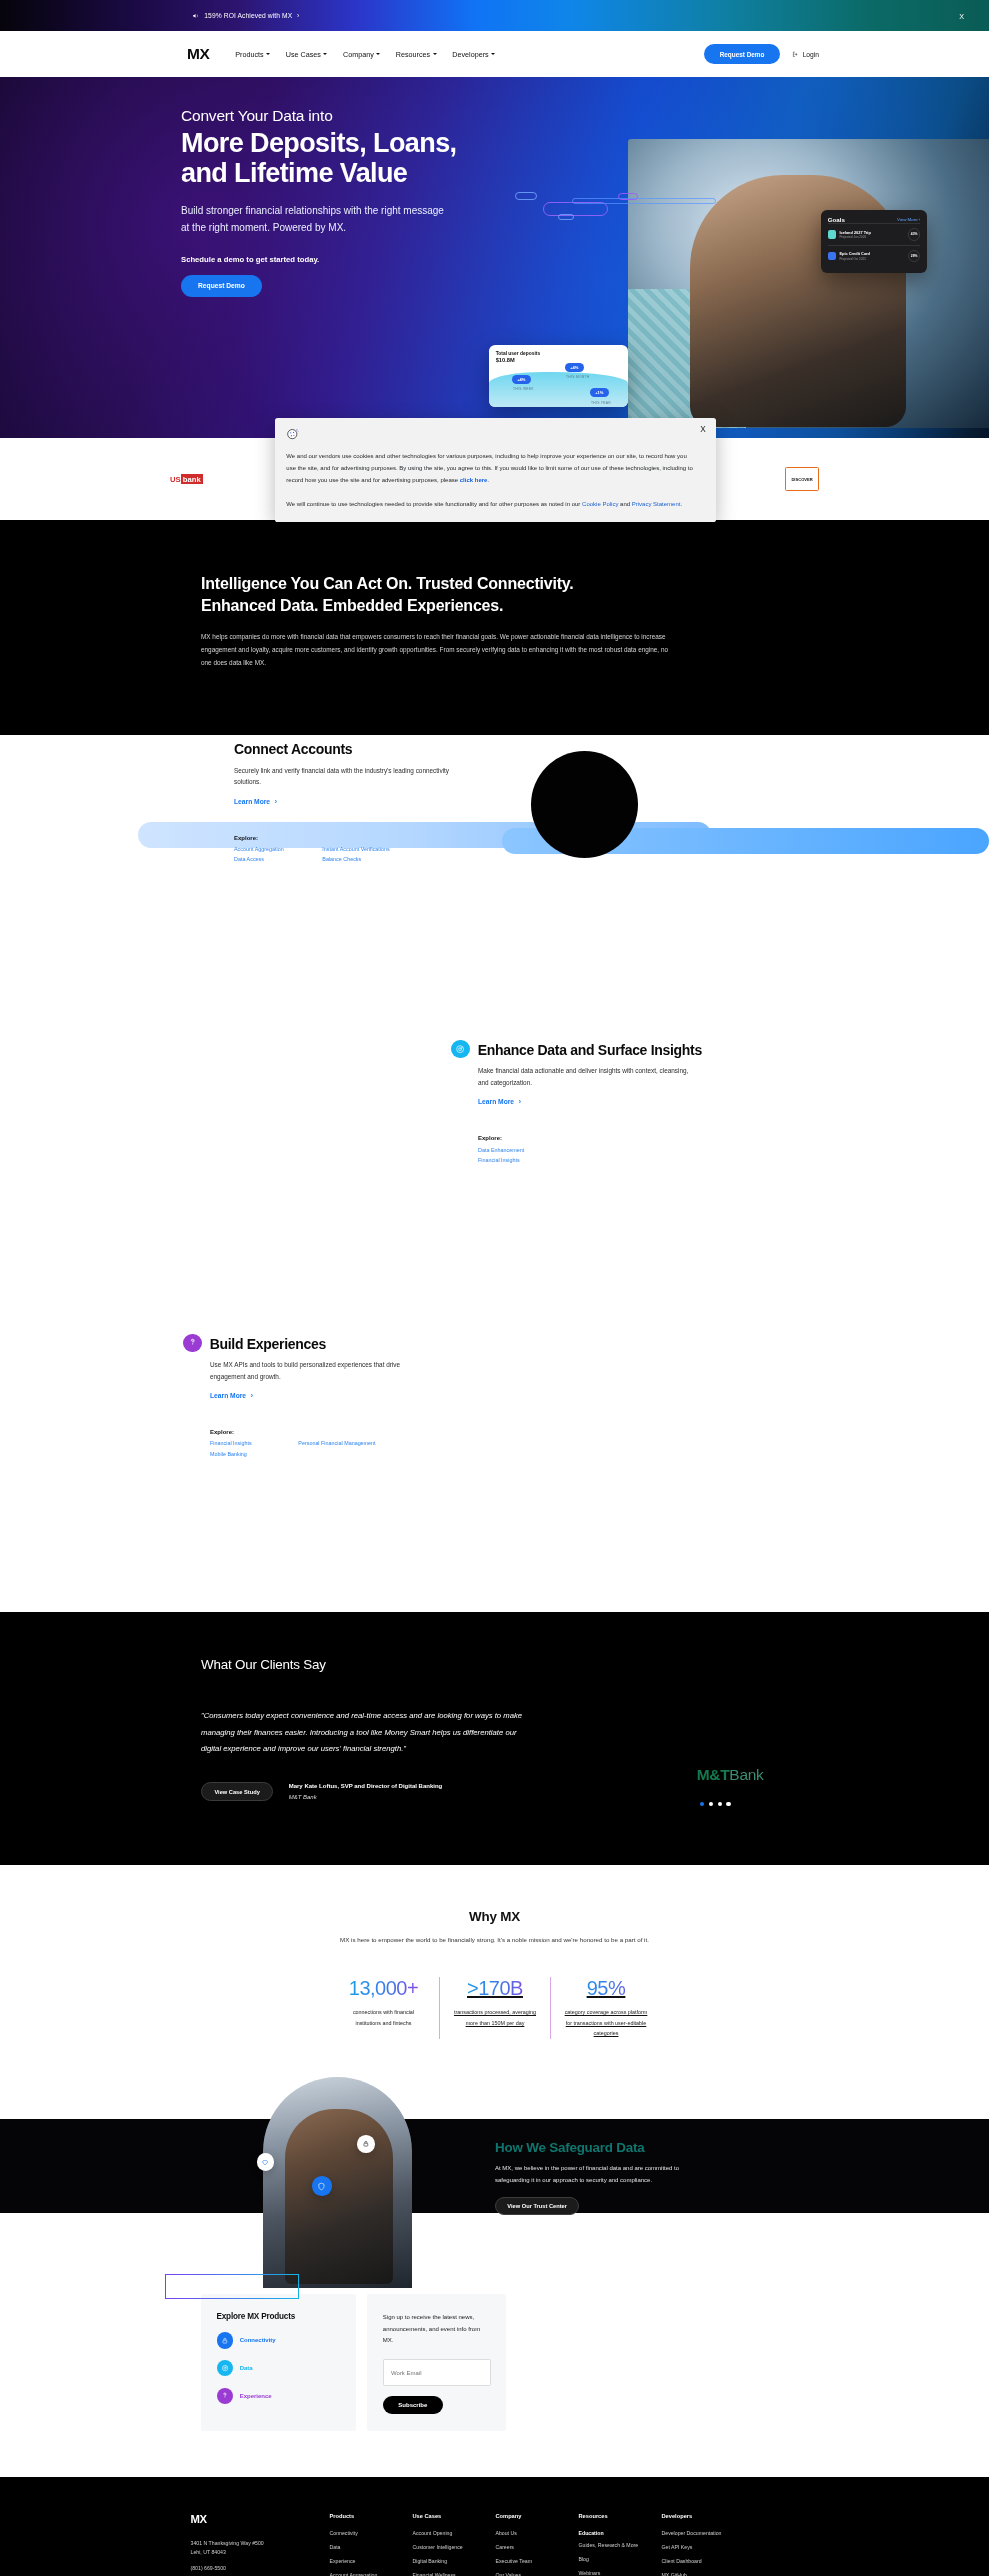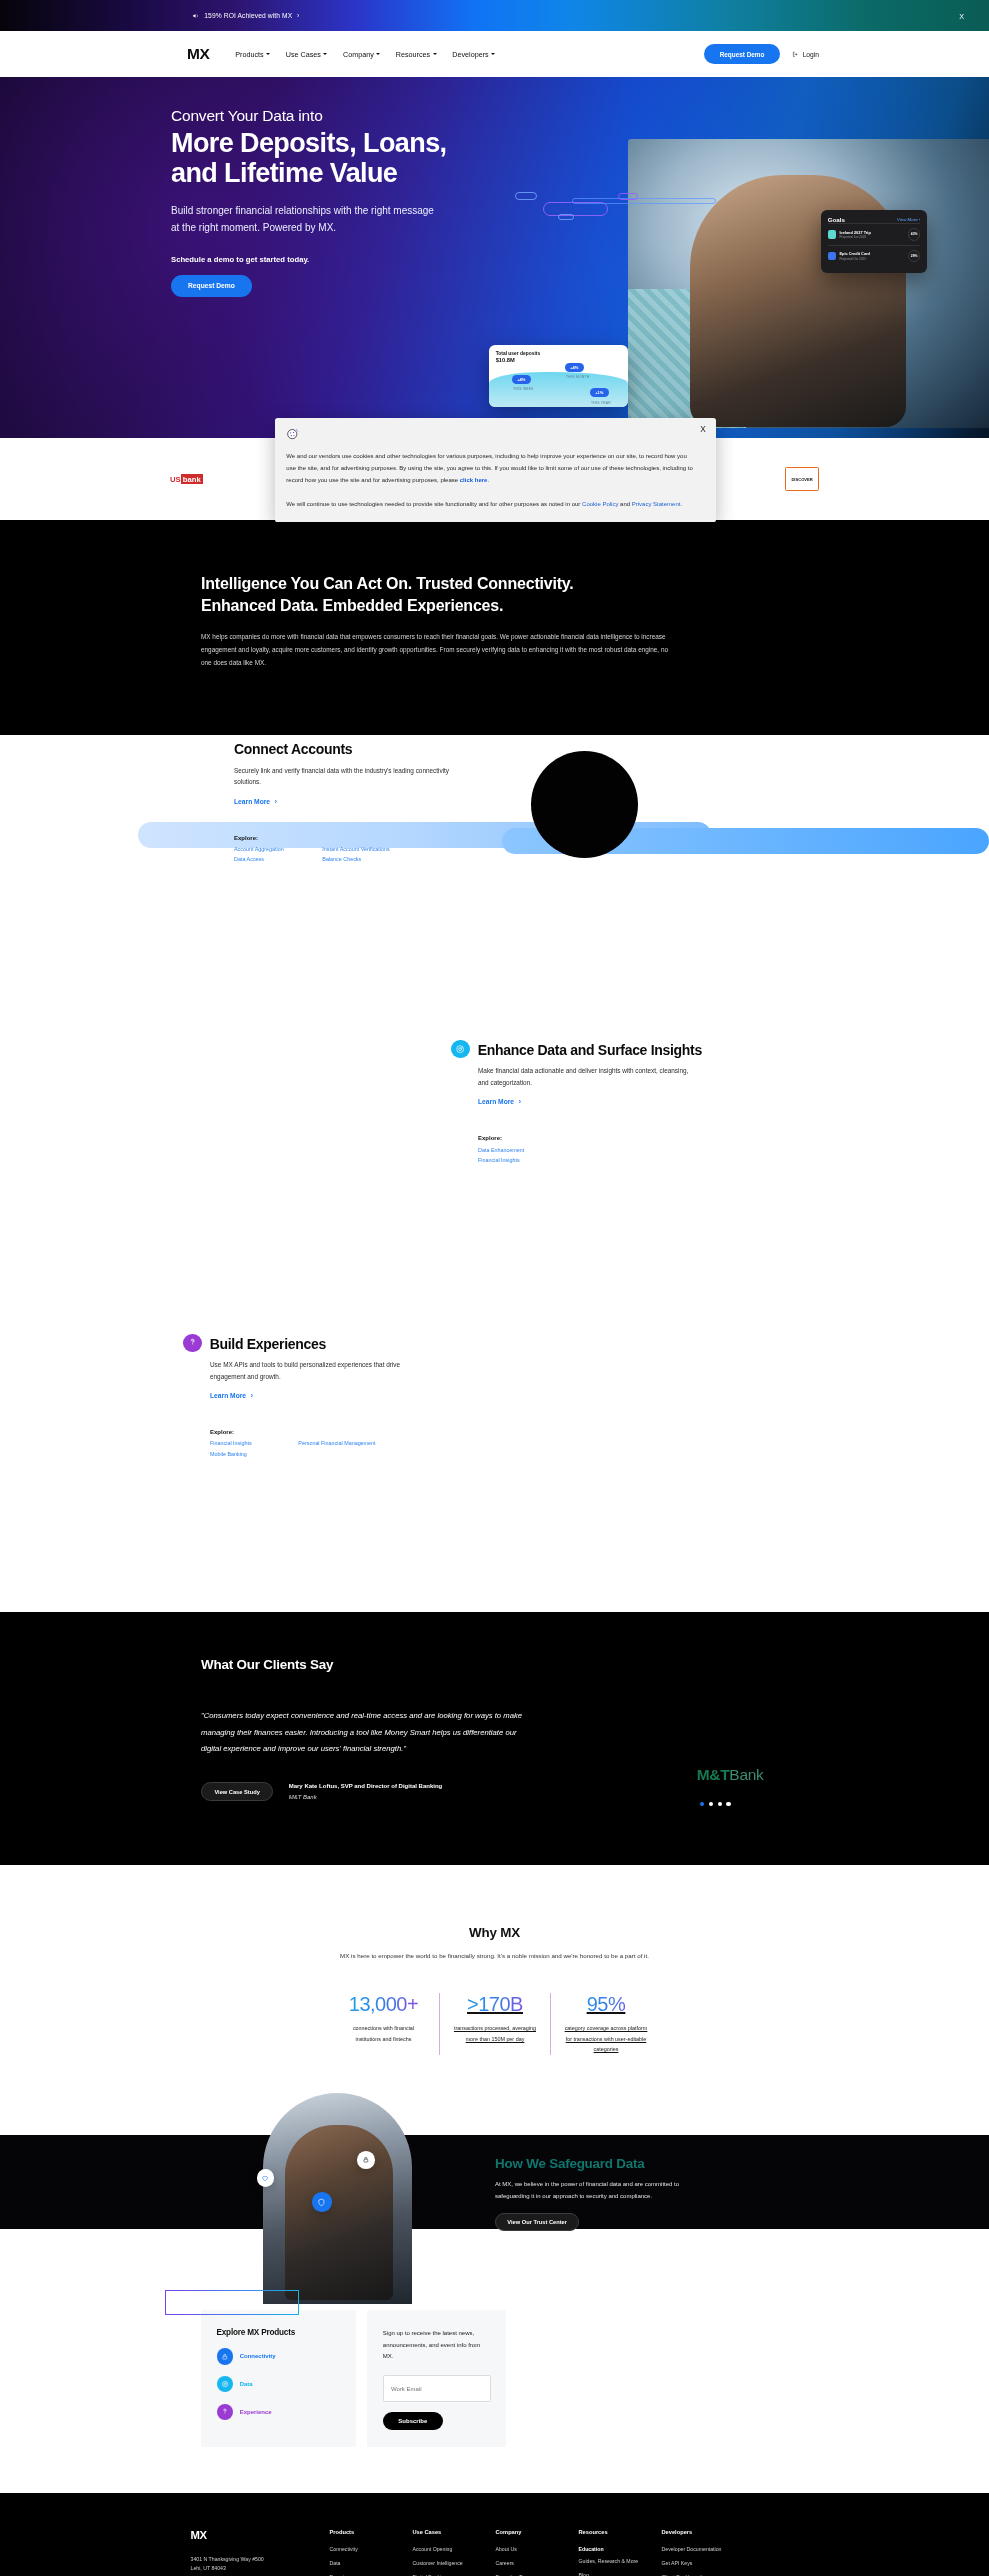--- a/index.html
+++ b/index.html
@@ -40,21 +40,21 @@
   .login { display:flex; align-items:center; gap:3.6px; font-size:6.7px; color:#111; cursor:pointer; }
 
   
   .hero {
     height:361px; position:relative; overflow:hidden;
     background:
       radial-gradient(circle at 20% 40%, rgba(70,20,140,.75) 0%, rgba(10,5,25,0) 55%),
       radial-gradient(circle at 62% 55%, rgba(20,90,220,.85) 0%, rgba(5,10,30,0) 60%),
       linear-gradient(110deg,#07040f 0%,#160a33 22%,#28157d 40%,#1540c4 58%,#0f5fb6 72%,#0b4d88 86%,#061426 100%);
   }
-  .hero-copy { position:absolute; left:171px; top:30px; width:340px; }
+  .hero-copy { position:absolute; left:181px; top:30px; width:340px; }
   .hero-kicker { color:#fff; font-size:15.5px; font-weight:400; letter-spacing:-0.2px; }
   .hero-title { color:#fff; font-size:27px; font-weight:700; line-height:1.1; letter-spacing:-0.6px; margin-top:4.1px; }
   .hero-sub { color:#eaf0ff; font-size:10px; line-height:1.75; margin-top:13.4px; font-weight:300; }
   .hero-cta-label { color:#fff; font-size:7.7px; font-weight:700; margin-top:18.5px; }
   .hero-btn {
     margin-top:10.3px; background:#1775f0; color:#fff; border:none; border-radius:15.5px;
     padding:7.7px 17px; font-size:6.7px; font-weight:700; cursor:pointer; font-family:inherit;
   }
   .hero-photo {
     position:absolute; right:0; top:62px; width:361px; height:289px;
@@ -146,34 +146,34 @@
   .orb-dark { position:absolute; width:107px; height:107px; border-radius:50%; background:#020203; }
   .band {
     position:absolute; height:26px; border-radius:15.5px;
     background:linear-gradient(90deg,#cfe4ff 0%,#b6d8ff 45%,#7ebcff 100%);
   }
   .band2 { position:absolute; height:26px; border-radius:15.5px; background:#cfe4ff; }
 
   
   .clients { background:#000; padding:45px 0 62px; position:relative; }
   .clients-inner { width:618px; margin:0 auto; padding-left:15.5px; position:relative; }
-  .clients-h { color:#fff; font-size:13.4px; font-weight:700; letter-spacing:-0.2px; }
+  .clients-h { color:#fff; font-size:13.4px; font-weight:400; letter-spacing:-0.2px; }
   .quote { color:#fff; font-size:7.7px; font-style:italic; line-height:2.15; margin-top:36px; max-width:325px; font-weight:300; }
   .client-footer { display:flex; align-items:flex-start; gap:15.5px; margin-top:24px; }
   .case-btn { background:#1b1b1b; color:#fff; border:0.5px solid #3b3b3b; border-radius:12.4px; padding:5.7px 12.4px; font-size:5.7px; font-weight:700; cursor:pointer; font-family:inherit; }
   .attrib { color:#fff; font-size:6px; font-weight:700; line-height:1.6; }
   .attrib span { display:block; font-weight:400; font-style:italic; color:#ddd; margin-top:1.5px; }
   .mt-logo { position:absolute; right:40px; top:109px; font-size:15.5px; font-weight:700; color:#157a4f; letter-spacing:-0.3px; }
   .mt-logo em { color:#3b8d70; font-style:normal; font-weight:400; }
   .dots { position:absolute; right:73px; top:145px; display:flex; gap:4.6px; }
   .dots i { width:4.1px; height:4.1px; border-radius:50%; background:#fff; display:block; }
   .dots i.on { background:#1775f0; }
 
   
-  .why { background:#fff; padding:60px 0 49px; text-align:center; }
+  .why { background:#fff; padding:44px 0 49px; text-align:center; }
   .why-h { font-size:13.4px; font-weight:700; letter-spacing:-0.2px; }
   .why-p { font-size:6.2px; color:#333; margin-top:12.4px; }
   .stats { display:flex; justify-content:center; margin-top:34px; }
   .stat { width:111px; padding:0 13.4px; }
   .stat + .stat { border-left:0.5px solid #d8a8e8;text-decoration:underline; }
   .stat-n {
     font-size:20px; font-weight:400; letter-spacing:-0.5px;
     background:linear-gradient(90deg,#12a6e8 0%,#3d7ae8 55%,#9b3ee0 100%);
     -webkit-background-clip:text; background-clip:text; color:transparent;
   }

